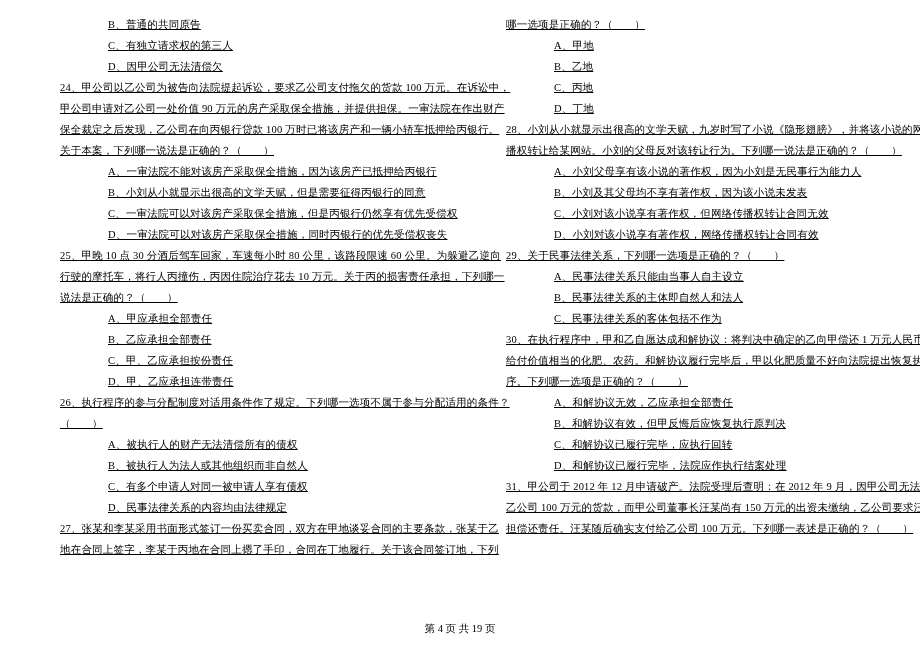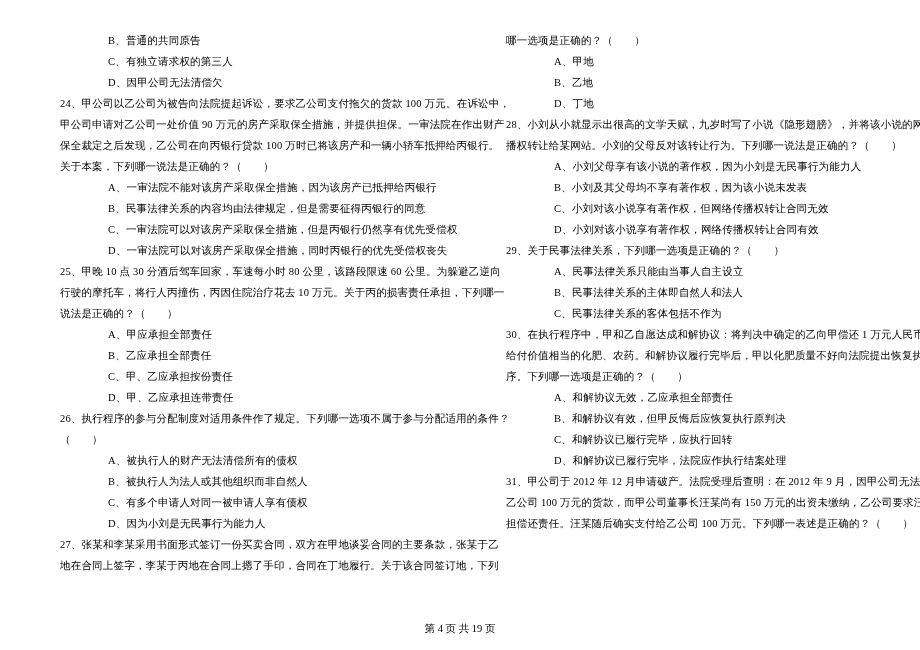--- a/index.html
+++ b/index.html
@@ -7,23 +7,24 @@
     padding: 0;
     background: #ffffff;
     font-family: "SimSun", "宋体", serif;
     width: 920px;
     height: 650px;
     overflow: hidden;
     color: #000;
   }
   .page {
     display: flex;
-    padding: 30px 40px 10px 60px;
+    padding: 14px 40px 10px 60px;
     box-sizing: border-box;
     height: 620px;
+    text-decoration: underline;
   }
   .column {
     width: 50%;
     font-size: 10.5px;
     line-height: 2.0;
     letter-spacing: 0.2px;
   }
   .column.left {
     padding-right: 18px;
   }
@@ -46,44 +47,45 @@
 <div class="page">
   <div class="column left">
     <div class="line indent-1">B、普通的共同原告</div>
     <div class="line indent-1">C、有独立请求权的第三人</div>
     <div class="line indent-1">D、因甲公司无法清偿欠</div>
     <div class="line indent-q">24、甲公司以乙公司为被告向法院提起诉讼，要求乙公司支付拖欠的货款 100 万元。在诉讼中，</div>
     <div class="line indent-q">甲公司申请对乙公司一处价值 90 万元的房产采取保全措施，并提供担保。一审法院在作出财产</div>
     <div class="line indent-q">保全裁定之后发现，乙公司在向丙银行贷款 100 万时已将该房产和一辆小轿车抵押给丙银行。</div>
     <div class="line indent-q">关于本案，下列哪一说法是正确的？（　　）</div>
     <div class="line indent-1">A、一审法院不能对该房产采取保全措施，因为该房产已抵押给丙银行</div>
-    <div class="line indent-1">B、民事法律关系的内容均由法律规定，但是需要征得丙银行的同意</div>
+    <div class="line indent-1">B、小刘从小就显示出很高的文学天赋，但是需要征得丙银行的同意</div>
     <div class="line indent-1">C、一审法院可以对该房产采取保全措施，但是丙银行仍然享有优先受偿权</div>
     <div class="line indent-1">D、一审法院可以对该房产采取保全措施，同时丙银行的优先受偿权丧失</div>
     <div class="line indent-q">25、甲晚 10 点 30 分酒后驾车回家，车速每小时 80 公里，该路段限速 60 公里。为躲避乙逆向</div>
     <div class="line indent-q">行驶的摩托车，将行人丙撞伤，丙因住院治疗花去 10 万元。关于丙的损害责任承担，下列哪一</div>
     <div class="line indent-q">说法是正确的？（　　）</div>
     <div class="line indent-1">A、甲应承担全部责任</div>
     <div class="line indent-1">B、乙应承担全部责任</div>
     <div class="line indent-1">C、甲、乙应承担按份责任</div>
     <div class="line indent-1">D、甲、乙应承担连带责任</div>
     <div class="line indent-q">26、执行程序的参与分配制度对适用条件作了规定。下列哪一选项不属于参与分配适用的条件？</div>
     <div class="line indent-q">（　　）</div>
     <div class="line indent-1">A、被执行人的财产无法清偿所有的债权</div>
     <div class="line indent-1">B、被执行人为法人或其他组织而非自然人</div>
     <div class="line indent-1">C、有多个申请人对同一被申请人享有债权</div>
-    <div class="line indent-1">D、因为小刘是无民事行为能力人</div>
+    <div class="line indent-1">D、民事法律关系的内容均由法律规定</div>
     <div class="line indent-q">27、张某和李某采用书面形式签订一份买卖合同，双方在甲地谈妥合同的主要条款，张某于乙</div>
     <div class="line indent-q">地在合同上签字，李某于丙地在合同上摁了手印，合同在丁地履行。关于该合同签订地，下列</div>
   </div>
 
   <div class="column right">
     <div class="line indent-q">哪一选项是正确的？（　　）</div>
     <div class="line indent-1">A、甲地</div>
     <div class="line indent-1">B、乙地</div>
+    <div class="line indent-1">C、丙地</div>
     <div class="line indent-1">D、丁地</div>
     <div class="line indent-q">28、小刘从小就显示出很高的文学天赋，九岁时写了小说《隐形翅膀》，并将该小说的网络传</div>
     <div class="line indent-q">播权转让给某网站。小刘的父母反对该转让行为。下列哪一说法是正确的？（　　）</div>
     <div class="line indent-1">A、小刘父母享有该小说的著作权，因为小刘是无民事行为能力人</div>
     <div class="line indent-1">B、小刘及其父母均不享有著作权，因为该小说未发表</div>
     <div class="line indent-1">C、小刘对该小说享有著作权，但网络传播权转让合同无效</div>
     <div class="line indent-1">D、小刘对该小说享有著作权，网络传播权转让合同有效</div>
     <div class="line indent-q">29、关于民事法律关系，下列哪一选项是正确的？（　　）</div>
     <div class="line indent-1">A、民事法律关系只能由当事人自主设立</div>
     <div class="line indent-1">B、民事法律关系的主体即自然人和法人</div>

